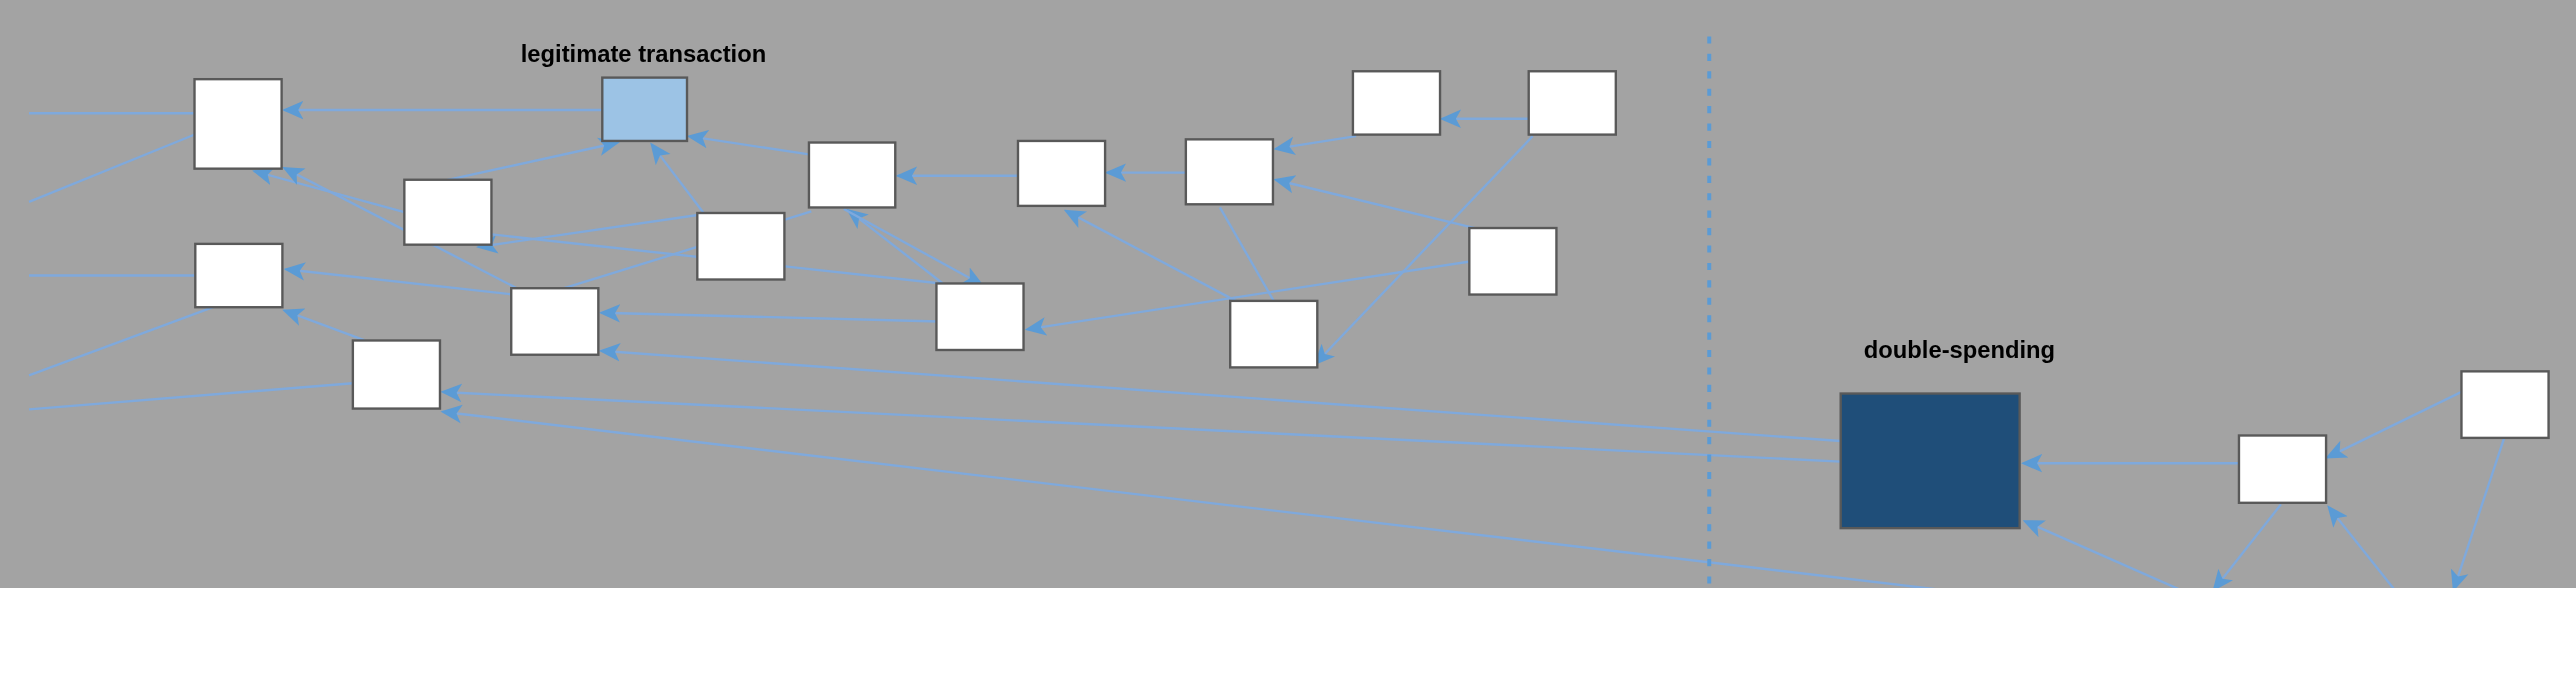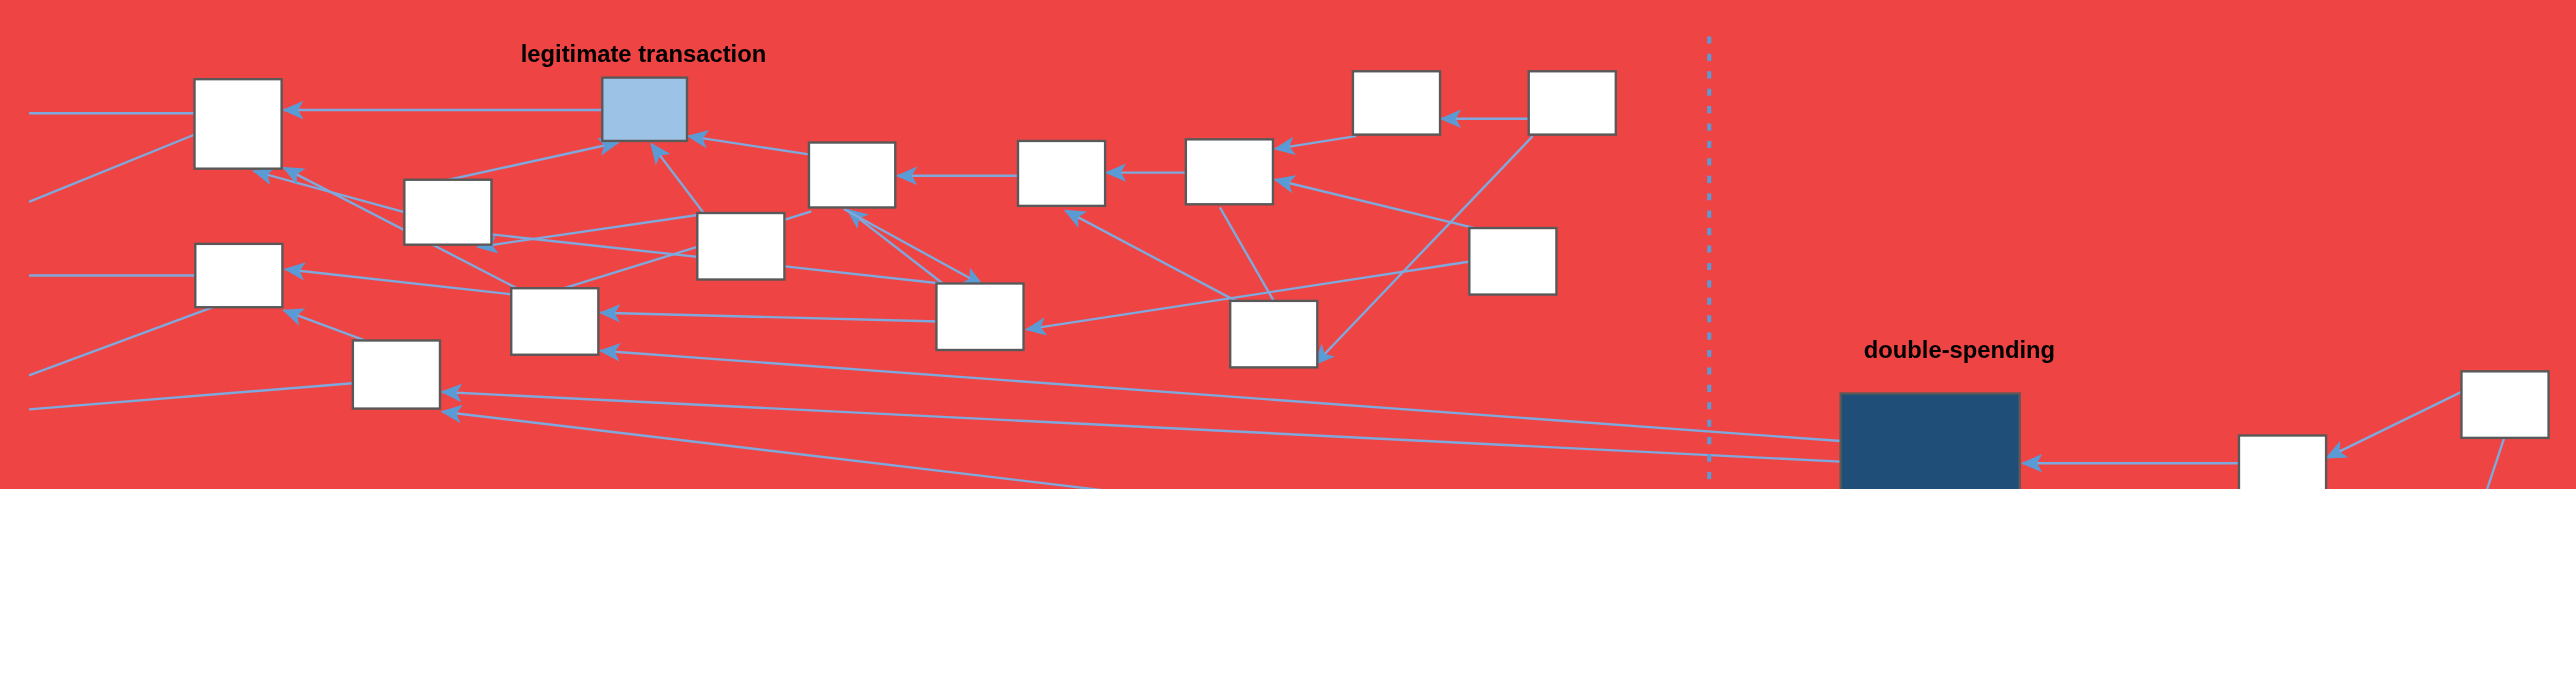--- a/index.html
+++ b/index.html
@@ -6,22 +6,22 @@
     margin: 0;
     padding: 0;
     background: #ffffff;
   }
   body {
     font-family: "Liberation Sans", sans-serif;
   }
   #canvas {
     position: relative;
     width: 2576px;
-    height: 489px;
-    background: #ef4444;
+    height: 588px;
+    background: #a3a3a3;
     overflow: hidden;
   }
   #diagram-svg {
     position: absolute;
     top: 0;
     left: 0;
     width: 2576px;
     height: 677px;
   }
   .label-text {

